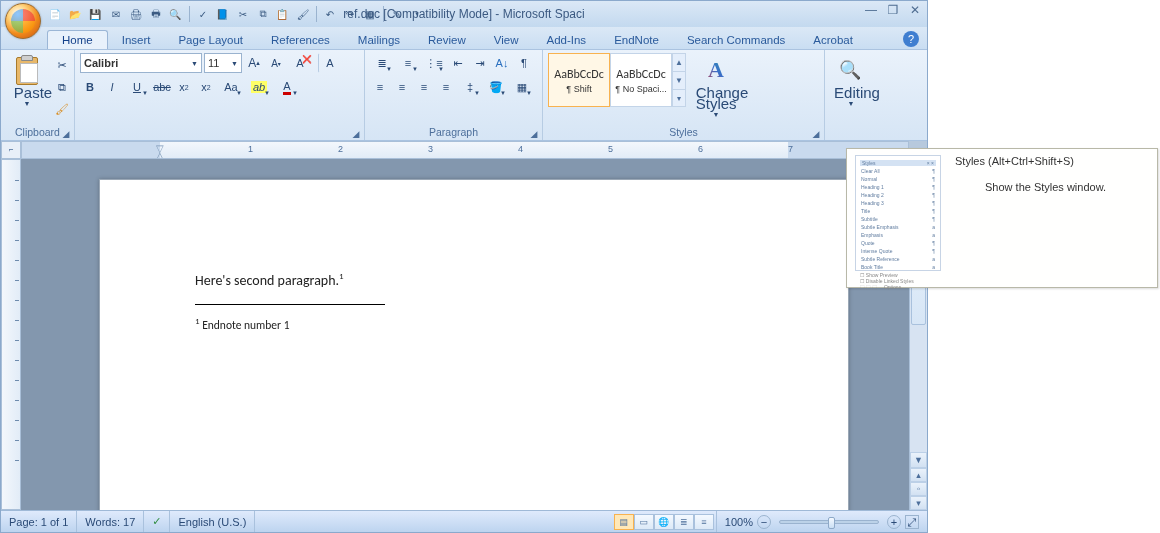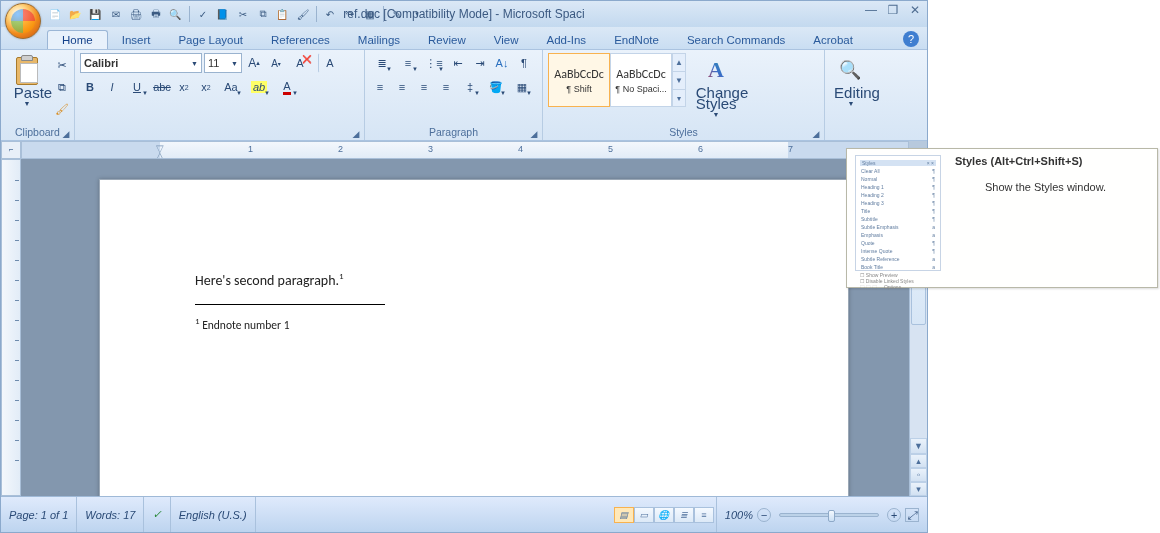--- a/index.html
+++ b/index.html
@@ -78,30 +78,30 @@
 @keyframes blink { 50% { border-color:transparent; } }
 
 .vscroll { position:absolute; right:0; top:18px; bottom:0; width:18px; background:#d7e3f2; border-left:1px solid #a9bfd8; display:flex; flex-direction:column; }
 .vscroll .arrow { height:16px; text-align:center; font-size:9px; color:#4d6f9b; background:linear-gradient(#eaf2fb,#d2e1f2); border:1px solid #bcd0e7; line-height:14px; }
 .vscroll .track { flex:1; position:relative; }
 .vscroll .thumb { position:absolute; left:1px; right:1px; top:0; height:150px; background:linear-gradient(#eef5fd,#d7e6f6); border:1px solid #a9c1dd; border-radius:2px; }
 .vscroll .navbtn { height:14px; text-align:center; font-size:9px; color:#4d6f9b; background:linear-gradient(#eaf2fb,#d2e1f2); border:1px solid #bcd0e7; line-height:12px; }
 .vscroll .navbtn.circle { font-size:10px; }
 
 
-.statusbar { height:36px; background:linear-gradient(#dfeafc,#bdd4ef); border-top:1px solid #9fb9d7; display:flex; align-items:center; font-size:11px; color:#2a4a76;font-style:italic; }
+.statusbar { height:22px; background:linear-gradient(#dfeafc,#bdd4ef); border-top:1px solid #9fb9d7; display:flex; align-items:center; font-size:11px; color:#2a4a76; }
 .statusbar .cell { padding:0 8px; border-right:1px solid #a9c1dd; height:100%; display:flex; align-items:center; gap:4px; }
 .viewbtn { width:20px; height:16px; border:1px solid #a9c1dd; background:linear-gradient(#f4f9ff,#dce9f7); display:flex; align-items:center; justify-content:center; font-size:9px; color:#4d6f9b; }
 .viewbtn.active { border-color:#f8b24f; background:#ffe8b8; }
 .zoom-slider { width:100px; height:4px; background:#bcd2e8; border:1px solid #9ab3cf; border-radius:2px; position:relative; margin:0 4px; }
 .zoom-slider .knob { position:absolute; top:-4px; left:48px; width:7px; height:12px; background:linear-gradient(#f4f9ff,#cadff4); border:1px solid #8ea9c8; border-radius:2px; }
 
 
 .tooltip { position:absolute; left:846px; top:148px; width:312px; height:140px; background:#fffffe; border:1px solid #b8b8a8; box-shadow:1px 1px 2px rgba(0,0,0,.15); padding:6px 8px; font-size:11px; color:#333; display:flex; gap:14px; }
-.tooltip .tt-title { font-weight:bold; margin-bottom:6px; }
+.tooltip .tt-title { font-weight:normal; margin-bottom:6px; }
 .tooltip .tt-img { width:86px; height:116px; background:#fff; border:1px solid #c7d4e5; padding:4px; display:flex; flex-direction:column; gap:2px; font-size:5px; color:#617da0; }
 .tooltip .tt-img .hdr { background:#d4e2f3; height:7px; display:flex; align-items:center; padding:0 2px; justify-content:space-between; }
 .tooltip .tt-img .row2 { display:flex; justify-content:space-between; padding:0 1px; }
 .tooltip .tt-img .ftr { margin-top:auto; color:#888; }
 
 
 .paste-ico { width:28px; height:30px; position:relative; }
 .paste-ico .board { position:absolute; inset:2px 3px 0 3px; background:#e8b86a; border:1px solid #a87a2c; border-radius:2px; }
 .paste-ico .clip { position:absolute; top:0; left:8px; width:12px; height:6px; background:#cfcfcf; border:1px solid #888; border-radius:2px 2px 0 0; }
 .paste-ico .sheet { position:absolute; top:8px; left:7px; width:18px; height:20px; background:#fff; border:1px solid #bbb; }

